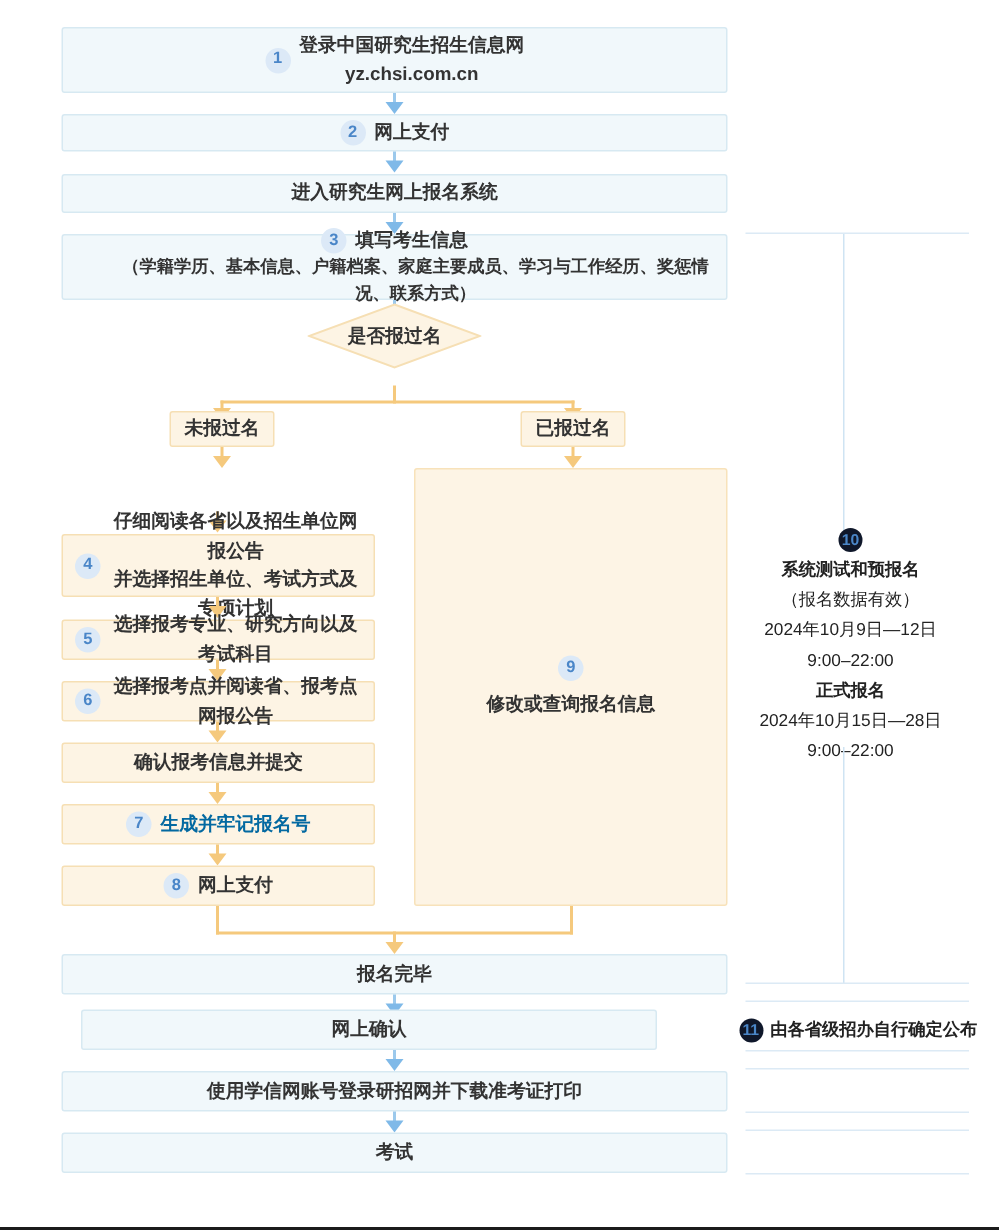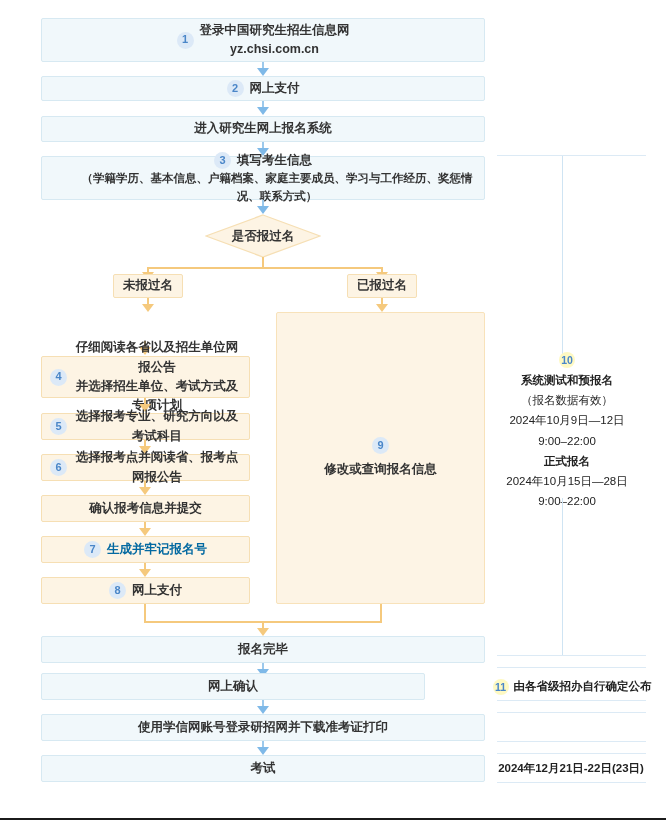--- a/index.html
+++ b/index.html
@@ -102,21 +102,21 @@
   .tl-block .hd{font-weight:bold;font-size:11.5px;}
   .tl-row{
     position:absolute;
     display:flex;align-items:center;justify-content:center;
     font-size:11.5px;font-weight:bold;color:#222;
     text-align:center;
   }
   .tl-badge{
     display:inline-flex;align-items:center;justify-content:center;
     width:16px;height:16px;border-radius:50%;
-    background:#fef9c3;color:#4a86c8;font-size:10.5px;font-weight:bold;
+    background:#0f172a;color:#4a86c8;font-size:10.5px;font-weight:bold;
     margin-right:5px;flex:0 0 auto;
   }
   .bottom-rule{position:absolute;left:0;top:818px;width:666px;height:2px;background:#1b1b1b;}
 </style>
 </head>
 <body>
 
 <div id="stage">
 
   <div class="node blue" style="left:41px;top:18px;width:444px;height:44px;">
@@ -151,21 +151,21 @@
       <span style="display:flex;align-items:center;">
         <span class="badge">3</span>
         <span>填写考生信息</span>
       </span>
       <span style="font-size:11.5px;margin-left:28px;">（学籍学历、基本信息、户籍档案、家庭主要成员、学习与工作经历、奖惩情况、联系方式）</span>
     </div>
   </div>
   <div class="vline" style="left:262px;top:200px;height:10px;"></div>
   <div class="arrow" style="left:257px;top:206px;"></div>
 
-  <div class="diamond-wrap" style="left:205px;top:214px;width:116px;height:44px;">
+  <div class="diamond-wrap" style="left:205px;top:202px;width:116px;height:44px;">
     <svg class="diamond-shape" viewBox="0 0 116 44" preserveAspectRatio="none">
       <polygon points="58,1 115,22 58,43 1,22" fill="#fdf4e4" stroke="#f6dfb4" stroke-width="1.3"></polygon>
     </svg>
     <span class="diamond-label">是否报过名</span>
   </div>
 
   <div class="vline o" style="left:262px;top:257px;height:12px;"></div>
   <div class="hline o" style="left:147px;top:267px;width:236px;"></div>
   <div class="vline o" style="left:147px;top:267px;height:8px;"></div>
   <div class="arrow o" style="left:142px;top:272px;"></div>
@@ -251,21 +251,21 @@
   <div class="hline o" style="left:144px;top:621px;width:238px;"></div>
   <div class="vline o" style="left:262px;top:621px;height:10px;"></div>
   <div class="arrow o" style="left:257px;top:628px;"></div>
 
   <div class="node blue" style="left:41px;top:636px;width:444px;height:27px;">
     <span>报名完毕</span>
   </div>
   <div class="vline" style="left:262px;top:663px;height:9px;"></div>
   <div class="arrow" style="left:257px;top:669px;"></div>
 
-  <div class="node blue" style="left:41px;top:673px;width:384px;height:27px;">
+  <div class="node blue" style="left:54px;top:673px;width:384px;height:27px;">
     <span>网上确认</span>
   </div>
   <div class="vline" style="left:262px;top:700px;height:9px;"></div>
   <div class="arrow" style="left:257px;top:706px;"></div>
 
   <div class="node blue" style="left:41px;top:714px;width:444px;height:27px;">
     <span>使用学信网账号登录研招网并下载准考证打印</span>
   </div>
   <div class="vline" style="left:262px;top:741px;height:9px;"></div>
   <div class="arrow" style="left:257px;top:747px;"></div>
@@ -300,20 +300,17 @@
     <span>由各省级招办自行确定公布</span>
   </div>
 
   <div class="tl-hline" style="left:497px;top:700px;width:149px;"></div>
   <div class="tl-hline" style="left:497px;top:712px;width:149px;"></div>
 
 
   <div class="tl-hline" style="left:497px;top:741px;width:149px;"></div>
   <div class="tl-hline" style="left:497px;top:753px;width:149px;"></div>
 
-  <div class="tl-row" style="left:492px;top:755px;width:158px;height:27px;">
-    <span>2024年12月21日-22日(23日)</span>
-  </div>
 
   <div class="tl-hline" style="left:497px;top:782px;width:149px;"></div>
 
   <div class="bottom-rule"></div>
 </div>
 
 </body></html>

